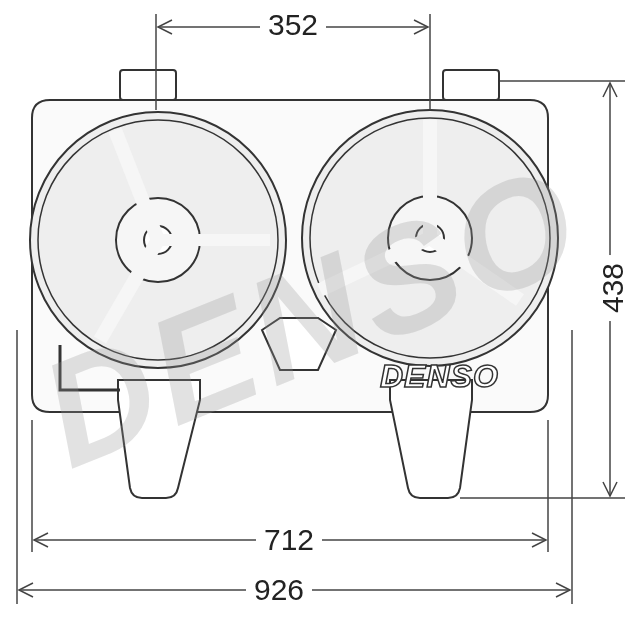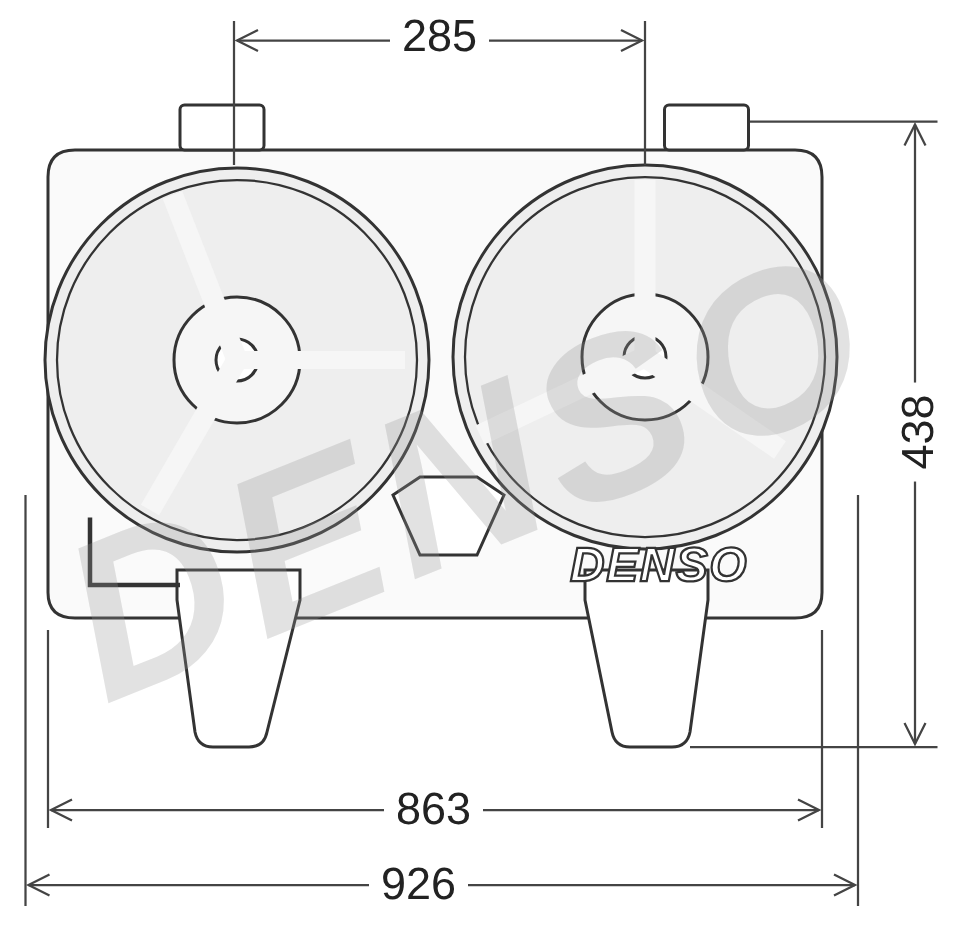--- a/index.html
+++ b/index.html
@@ -68,16 +68,16 @@
     <line x1="572" y1="330" x2="572" y2="604"></line>
     <line x1="19" y1="590" x2="570" y2="590"></line>
     <polyline points="33,583 19,590 33,597"></polyline>
     <polyline points="556,583 570,590 556,597"></polyline>
   </g>
 </svg>
 
 <div class="watermark">DENSO</div>
 <div class="brand">DENSO</div>
 
-<div class="dim-label" style="left:260px; top:10px;">285</div>
+<div class="dim-label" style="left:260px; top:10px;">352</div>
 <div class="dim-label dim-v" style="left:580px; top:273px;">438</div>
-<div class="dim-label" style="left:256px; top:525px;">863</div>
+<div class="dim-label" style="left:256px; top:525px;">712</div>
 <div class="dim-label" style="left:246px; top:575px;">926</div>
 
 </body></html>

